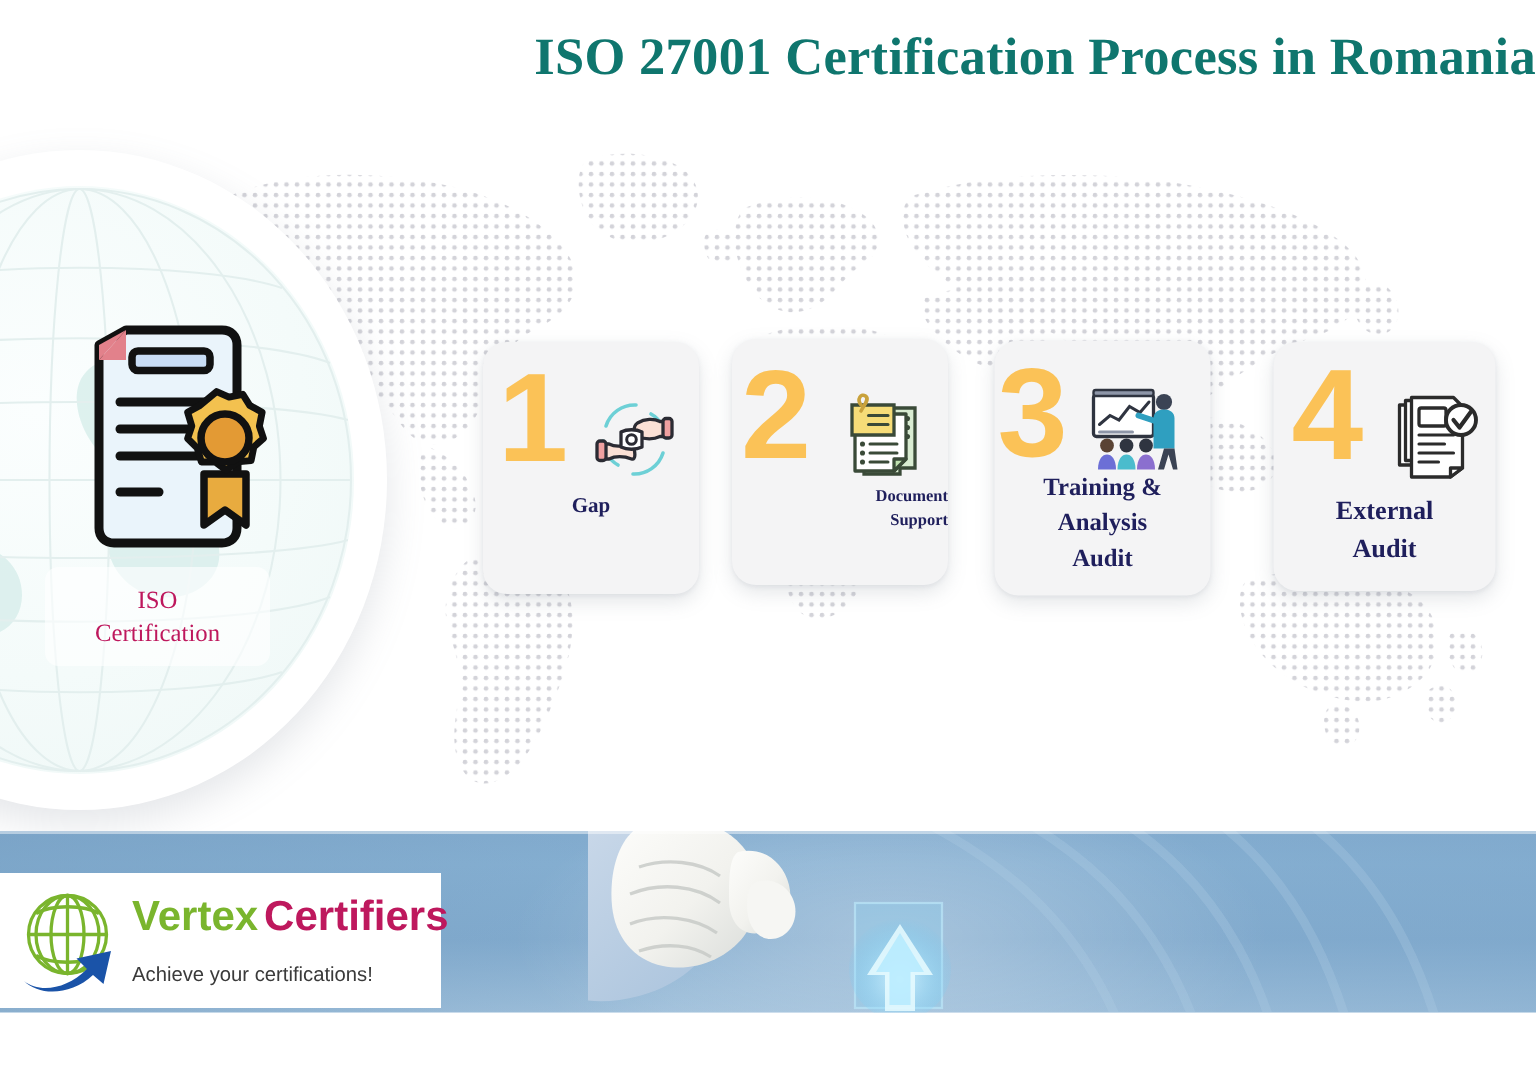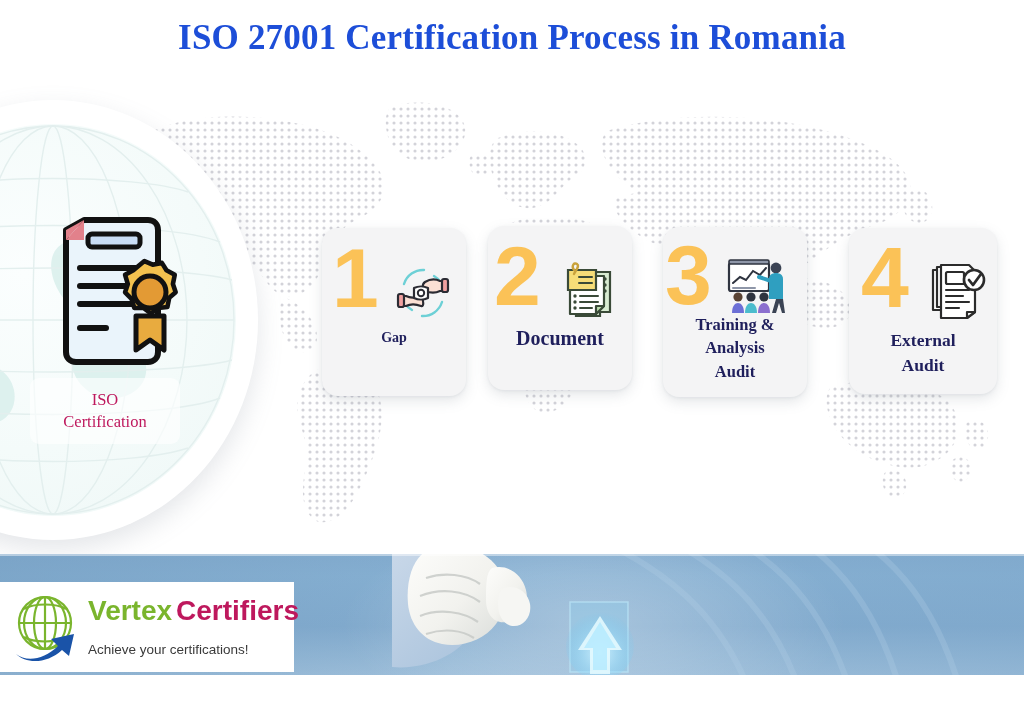--- a/index.html
+++ b/index.html
@@ -7,24 +7,24 @@
   body { font-family:"Liberation Sans", sans-serif; position:relative; }
 
   #stage {
     position:absolute; left:0; top:0; width:1024px; height:724px;
     background:#ffffff; overflow:hidden;
   }
 
   
   #title {
     position:absolute; left:0; top:18px; width:1024px;
-    text-align:center;
+    text-align:right;
     font-family:"Liberation Serif", serif;
     font-weight:700; font-size:35px; letter-spacing:.2px;
-    color:#1d4ed8;
+    color:#0f766e;
     white-space:nowrap;
   }
 
   
   #map-layer {
     position:absolute; left:0; top:72px; width:1024px; height:480px;
     overflow:hidden;
   }
   #map-layer svg { position:absolute; left:0; top:0; }
 
@@ -86,21 +86,21 @@
   }
 
   #card1 { left:322px; top:228px; width:144px; height:168px; }
   #card1 .card-num { left:10px;  top:16px; font-size:84px; }
   #card1 .card-icon { left:70px; top:34px; width:62px; height:62px; }
   #card1 .card-label { top:100px; font-size:14px;text-align:center; }
 
   #card2 { left:488px; top:226px; width:144px; height:164px; }
   #card2 .card-num { left:6px;  top:16px; font-size:84px; }
   #card2 .card-icon { left:72px; top:32px; width:58px; height:62px; }
-  #card2 .card-label { top:98px; font-size:20px; }
+  #card2 .card-label { top:98px; font-size:11px;text-align:right; }
 
   #card3 { left:663px; top:227px; width:144px; height:170px; }
   #card3 .card-num { left:2px;  top:14px; font-size:84px; }
   #card3 .card-icon { left:62px; top:30px; width:62px; height:60px; }
   #card3 .card-label { top:86px; font-size:16.5px; }
 
   #card4 { left:849px; top:228px; width:148px; height:166px; }
   #card4 .card-num { left:12px; top:14px; font-size:86px; }
   #card4 .card-icon { left:78px; top:32px; width:62px; height:62px; }
   #card4 .card-label { top:100px; font-size:17.5px; }
@@ -349,20 +349,21 @@
             <circle cx="15" cy="44" r="1.7"></circle>
             <circle cx="15" cy="50" r="1.7"></circle>
           <circle cx="45" cy="21" r="1.7"></circle>
             <circle cx="45" cy="27" r="1.7"></circle>
             <circle cx="45" cy="33" r="1.7"></circle>
         </g>
       </svg>
     </div>
     <div class="card-label">
       <div>Document</div>
+      <div>Support</div>
     </div>
   </div>
 
   <div id="card3" class="card">
     <div class="card-num">3</div>
     <div class="card-icon">
       <svg width="62" height="60" viewBox="0 0 62 60" aria-hidden="true">
 
         <rect x="4" y="6" width="40" height="28" rx="2" fill="#ffffff" stroke="#2f3440" stroke-width="2.2"></rect>
         <rect x="4" y="3" width="40" height="4" rx="1.5" fill="#8e96a8" stroke="#2f3440" stroke-width="1.6"></rect>

